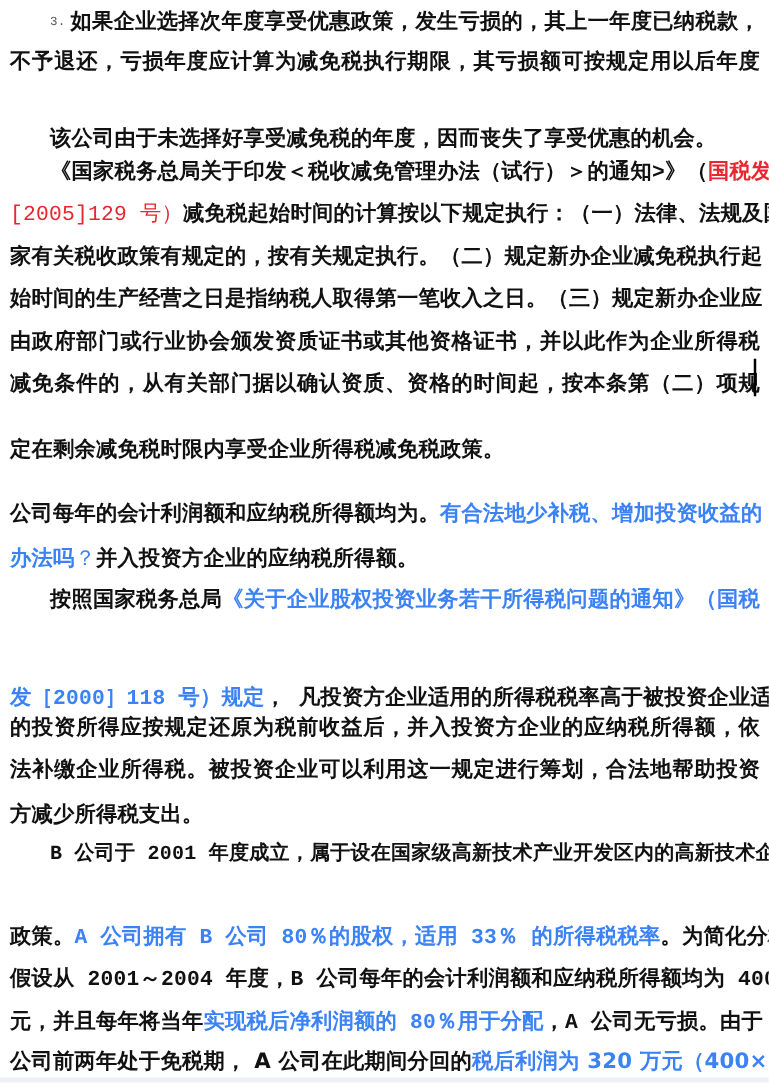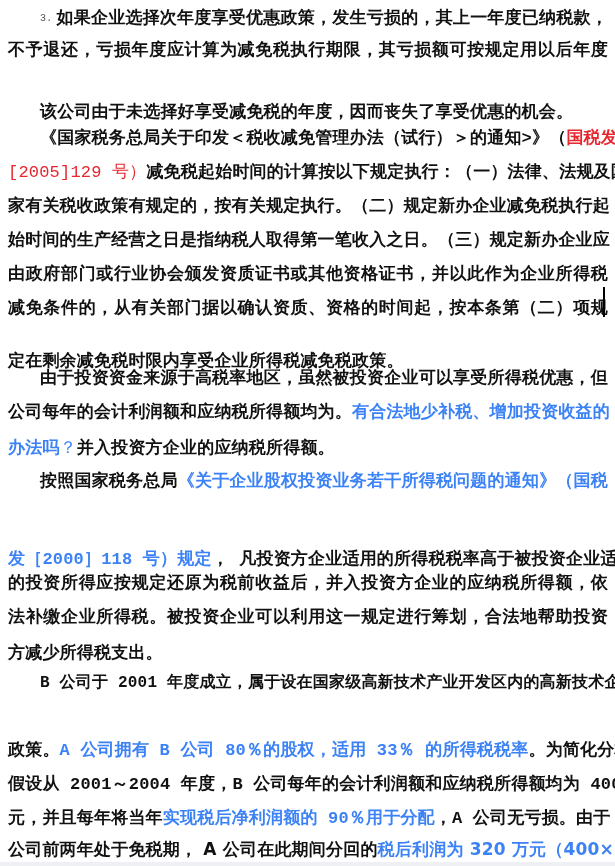--- a/index.html
+++ b/index.html
@@ -43,21 +43,20 @@
   <div class="line just" style="top:162px;">
     <span class="bright light">[2005]129 号）</span><span>减免税起始时间的计算按以下规定执行：（一）法律、法规及国</span>
   </div>
   <div class="line just" style="top:196px;">家有关税收政策有规定的，按有关规定执行。（二）规定新办企业减免税执行起</div>
   <div class="line just" style="top:230px;">始时间的生产经营之日是指纳税人取得第一笔收入之日。（三）规定新办企业应</div>
   <div class="line just" style="top:264px;">由政府部门或行业协会颁发资质证书或其他资格证书，并以此作为企业所得税</div>
   <div class="line just" style="top:298px;">减免条件的，从有关部门据以确认资质、资格的时间起，按本条第（二）项规</div>
   <div class="line" style="top:332px;margin-top:17px;">定在剩余减免税时限内享受企业所得税减免税政策。</div>
   <div class="cursor"></div>
 
-  <div class="line indent just" style="top:368px;">由于投资资金来源于高税率地区，虽然被投资企业可以享受所得税优惠，但</div>
   <div class="line just" style="top:402px;">
     <span>公司每年的会计利润额和应纳税所得额均为。</span><span class="red">有合法地少补税、增加投资收益的</span>
   </div>
   <div class="line" style="top:436px;">
     <span class="red">办法吗</span><span class="red light">？</span><span>并入投资方企业的应纳税所得额。</span>
   </div>
 
   <div class="line indent just" style="top:471px;">
     <span>按照国家税务总局</span><span class="red">《关于企业股权投资业务若干所得税问题的通知》（国税</span>
   </div>
@@ -67,20 +66,20 @@
   <div class="line just" style="top:573px;">的投资所得应按规定还原为税前收益后，并入投资方企业的应纳税所得额，依</div>
   <div class="line just" style="top:607px;">法补缴企业所得税。被投资企业可以利用这一规定进行筹划，合法地帮助投资</div>
   <div class="line" style="top:641px;">方减少所得税支出。</div>
 
   <div class="line indent just" style="top:672px; font-size:16px;">B 公司于 2001 年度成立，属于设在国家级高新技术产业开发区内的高新技术企业，</div>
   <div class="line just" style="top:740px;">
     <span>政策。</span><span class="red">A 公司拥有 B 公司 80％的股权，适用 33％ 的所得税税率</span><span>。为简化分析，</span>
   </div>
   <div class="line just" style="top:774px;">假设从 2001～2004 年度，B 公司每年的会计利润额和应纳税所得额均为 400 万</div>
   <div class="line just" style="top:808px;">
-    <span>元，并且每年将当年</span><span class="red">实现税后净利润额的 90％用于分配</span><span>，A 公司无亏损。由于 B</span>
+    <span>元，并且每年将当年</span><span class="red">实现税后净利润额的 80％用于分配</span><span>，A 公司无亏损。由于 B</span>
   </div>
   <div class="line" style="top:838px;">
     <span>公司前两年处于免税期， A 公司在此期间分回的</span><span class="red">税后利润为 320 万元（400×</span>
   </div>
 
   <div class="bottom-strip"></div>
 </div>
 
 </body></html>

